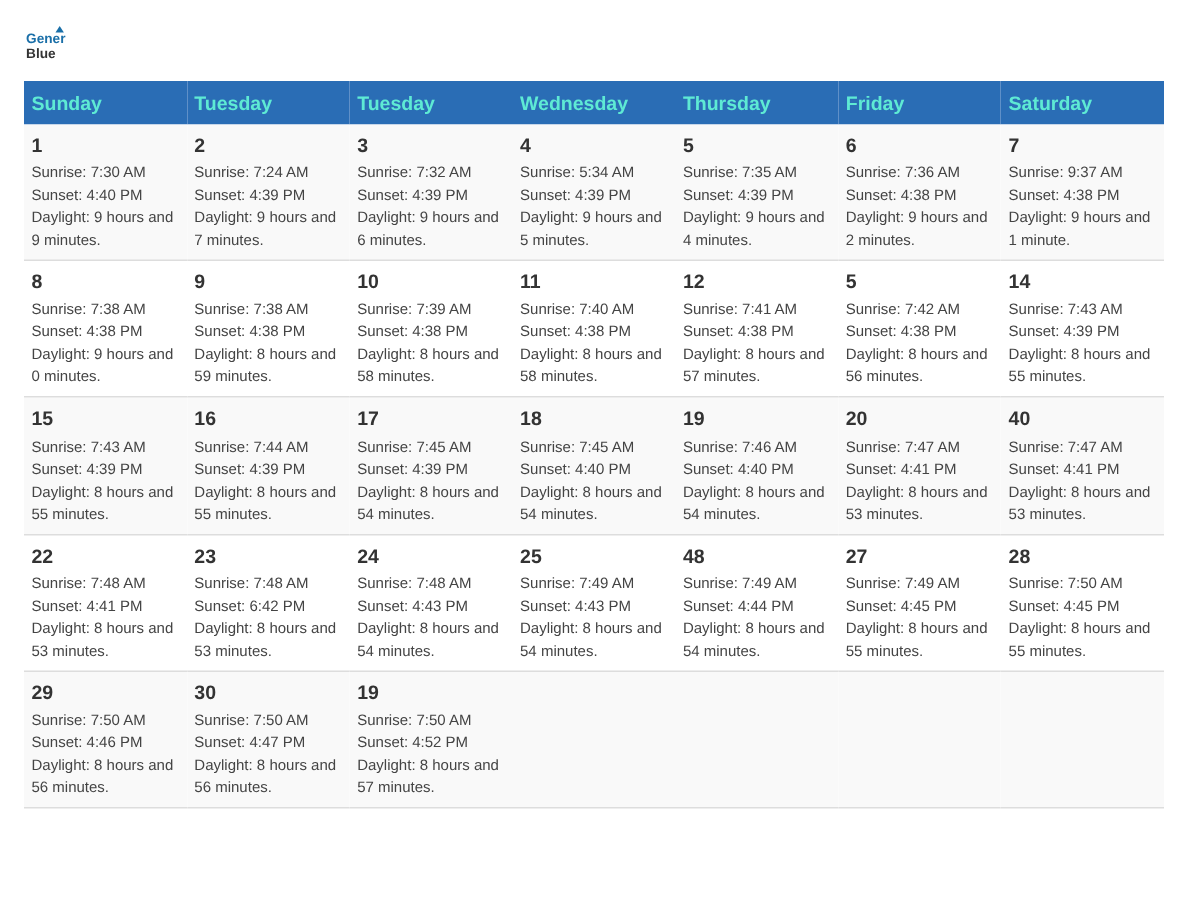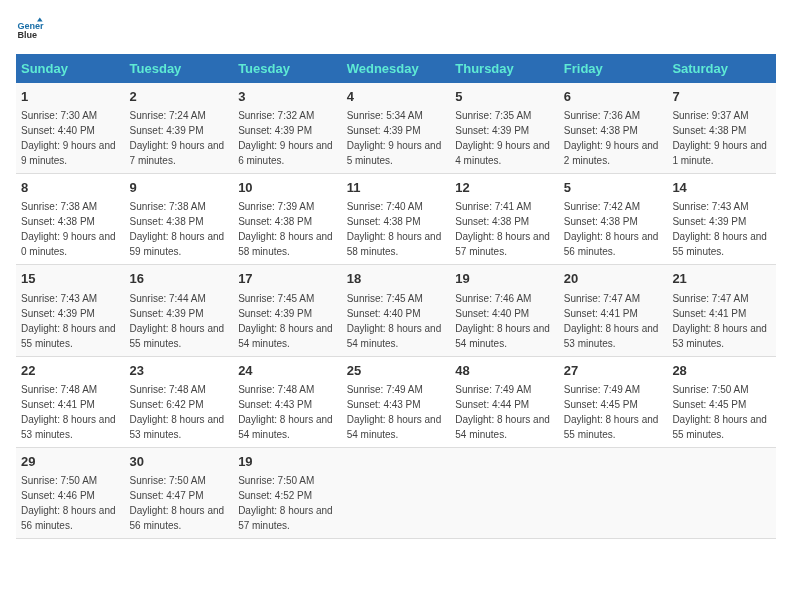--- a/index.html
+++ b/index.html
@@ -127,21 +127,21 @@
         <td><span class="day-num">5</span><span class="cell-content">Sunrise: 7:42 AM</span><br><span class="cell-content">Sunset: 4:38 PM</span><br><span class="cell-content">Daylight: 8 hours and 56 minutes.</span></td>
         <td><span class="day-num">14</span><span class="cell-content">Sunrise: 7:43 AM</span><br><span class="cell-content">Sunset: 4:39 PM</span><br><span class="cell-content">Daylight: 8 hours and 55 minutes.</span></td>
       </tr>
       <tr>
         <td><span class="day-num">15</span><span class="cell-content">Sunrise: 7:43 AM</span><br><span class="cell-content">Sunset: 4:39 PM</span><br><span class="cell-content">Daylight: 8 hours and 55 minutes.</span></td>
         <td><span class="day-num">16</span><span class="cell-content">Sunrise: 7:44 AM</span><br><span class="cell-content">Sunset: 4:39 PM</span><br><span class="cell-content">Daylight: 8 hours and 55 minutes.</span></td>
         <td><span class="day-num">17</span><span class="cell-content">Sunrise: 7:45 AM</span><br><span class="cell-content">Sunset: 4:39 PM</span><br><span class="cell-content">Daylight: 8 hours and 54 minutes.</span></td>
         <td><span class="day-num">18</span><span class="cell-content">Sunrise: 7:45 AM</span><br><span class="cell-content">Sunset: 4:40 PM</span><br><span class="cell-content">Daylight: 8 hours and 54 minutes.</span></td>
         <td><span class="day-num">19</span><span class="cell-content">Sunrise: 7:46 AM</span><br><span class="cell-content">Sunset: 4:40 PM</span><br><span class="cell-content">Daylight: 8 hours and 54 minutes.</span></td>
         <td><span class="day-num">20</span><span class="cell-content">Sunrise: 7:47 AM</span><br><span class="cell-content">Sunset: 4:41 PM</span><br><span class="cell-content">Daylight: 8 hours and 53 minutes.</span></td>
-        <td><span class="day-num">21</span><span class="cell-content">Sunrise: 7:47 AM</span><br><span class="cell-content">Sunset: 4:41 PM</span><br><span class="cell-content">Daylight: 8 hours and 53 minutes.</span></td>
+        <td><span class="day-num">40</span><span class="cell-content">Sunrise: 7:47 AM</span><br><span class="cell-content">Sunset: 4:41 PM</span><br><span class="cell-content">Daylight: 8 hours and 53 minutes.</span></td>
       </tr>
       <tr>
         <td><span class="day-num">22</span><span class="cell-content">Sunrise: 7:48 AM</span><br><span class="cell-content">Sunset: 4:41 PM</span><br><span class="cell-content">Daylight: 8 hours and 53 minutes.</span></td>
         <td><span class="day-num">23</span><span class="cell-content">Sunrise: 7:48 AM</span><br><span class="cell-content">Sunset: 6:42 PM</span><br><span class="cell-content">Daylight: 8 hours and 53 minutes.</span></td>
         <td><span class="day-num">24</span><span class="cell-content">Sunrise: 7:48 AM</span><br><span class="cell-content">Sunset: 4:43 PM</span><br><span class="cell-content">Daylight: 8 hours and 54 minutes.</span></td>
         <td><span class="day-num">25</span><span class="cell-content">Sunrise: 7:49 AM</span><br><span class="cell-content">Sunset: 4:43 PM</span><br><span class="cell-content">Daylight: 8 hours and 54 minutes.</span></td>
         <td><span class="day-num">48</span><span class="cell-content">Sunrise: 7:49 AM</span><br><span class="cell-content">Sunset: 4:44 PM</span><br><span class="cell-content">Daylight: 8 hours and 54 minutes.</span></td>
         <td><span class="day-num">27</span><span class="cell-content">Sunrise: 7:49 AM</span><br><span class="cell-content">Sunset: 4:45 PM</span><br><span class="cell-content">Daylight: 8 hours and 55 minutes.</span></td>
         <td><span class="day-num">28</span><span class="cell-content">Sunrise: 7:50 AM</span><br><span class="cell-content">Sunset: 4:45 PM</span><br><span class="cell-content">Daylight: 8 hours and 55 minutes.</span></td>
       </tr>

